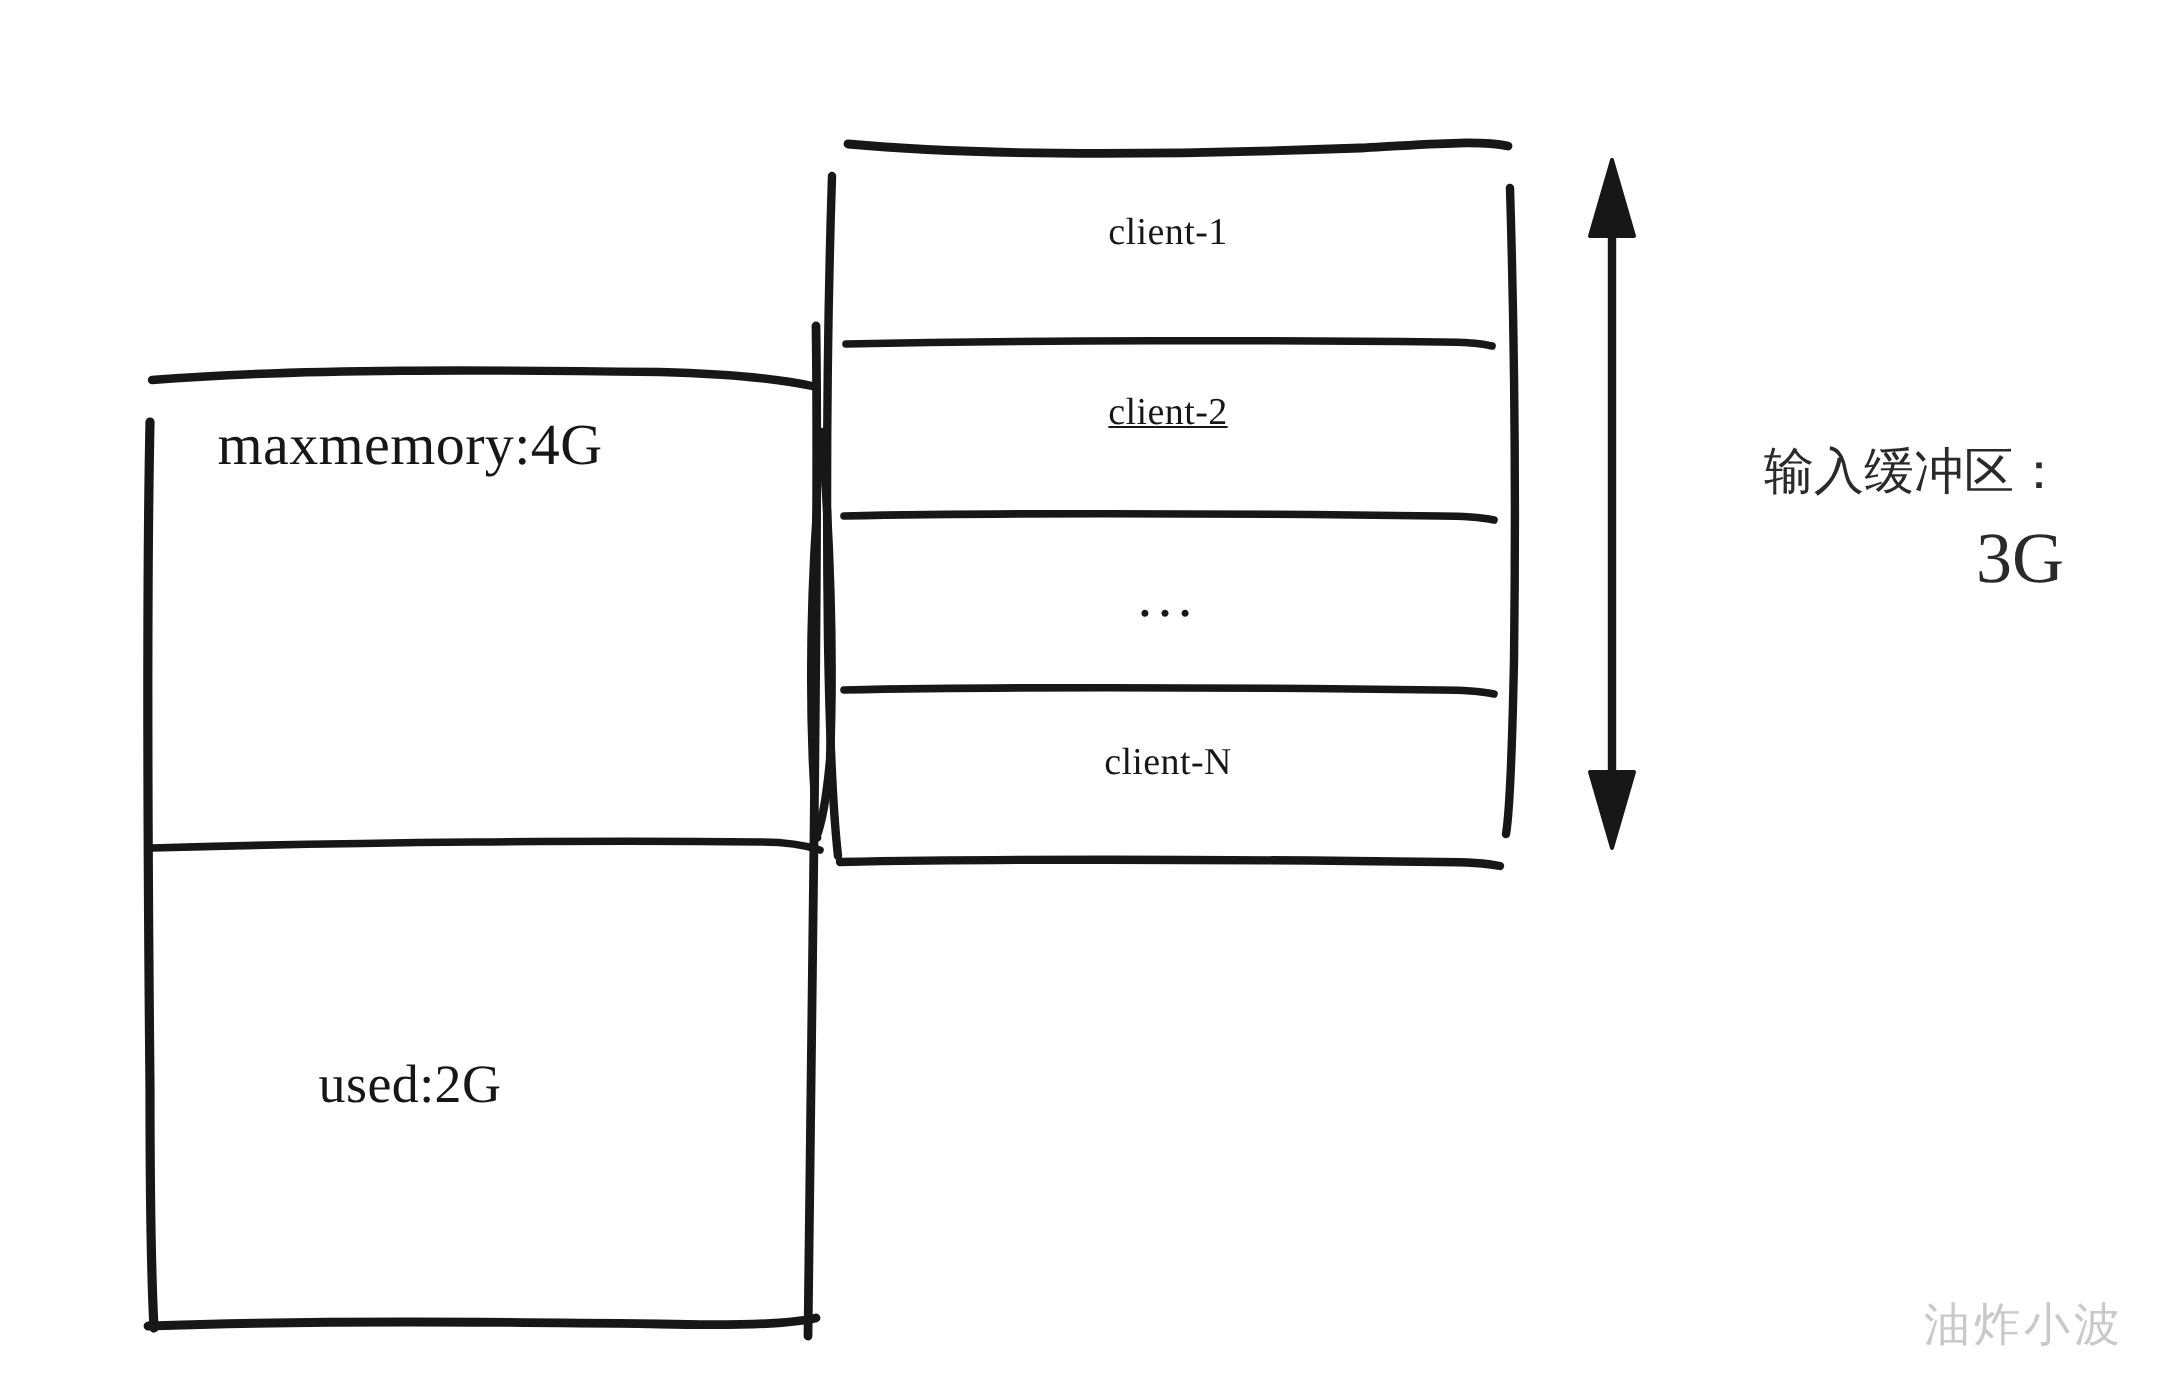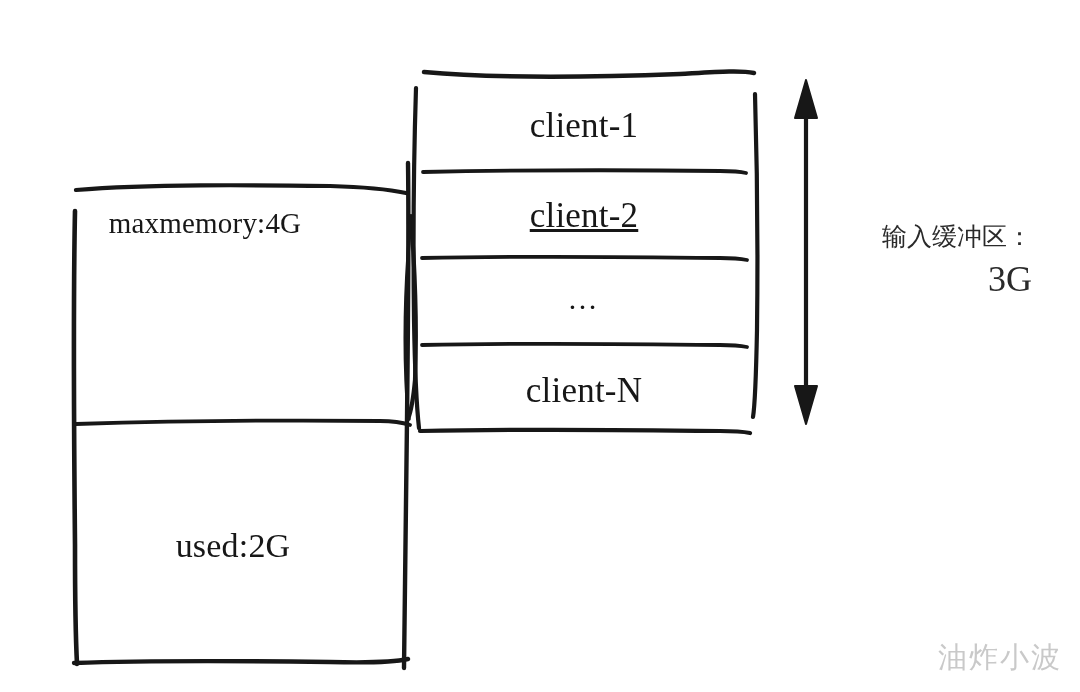--- a/index.html
+++ b/index.html
@@ -36,30 +36,29 @@
   .lbl-maxmemory {
     left: 0; top: 207px;
     width: 410px;
     text-align: center;
     font-size: 29px;
   }
   .lbl-used {
     left: 0; top: 527px;
     width: 410px;
     text-align: center;
-    font-size: 34px;
-    margin-left: 28px;
+    font-size: 27px;
   }
 
   
   .lbl-client {
     left: 412px;
     width: 344px;
     text-align: center;
-    font-size: 35px;
+    font-size: 19px;
   }
   .row-0 { top: 106px; }
   .row-1 { top: 196px; text-decoration: underline; }
   .row-2 { top: 282px; font-size: 30px; letter-spacing: 3px; }
   .row-3 { top: 371px; }
 
   
   .annotation {
     position: absolute;
     left: 822px;
@@ -74,21 +73,21 @@
   .annotation .ann-line2 {
     display: block;
     font-size: 36px;
   }
 
   
   .watermark {
     position: absolute;
     right: 18px;
     bottom: 14px;
-    font-size: 29px;
+    font-size: 23px;
     color: #c9c9c9;
     letter-spacing: 2px;
     font-family: "Liberation Serif", "DejaVu Serif", serif;
     user-select: none;
   }
 </style>
 </head>
 <body>
 
 <svg id="canvas" viewBox="0 0 1080 692" xmlns="http://www.w3.org/2000/svg">

